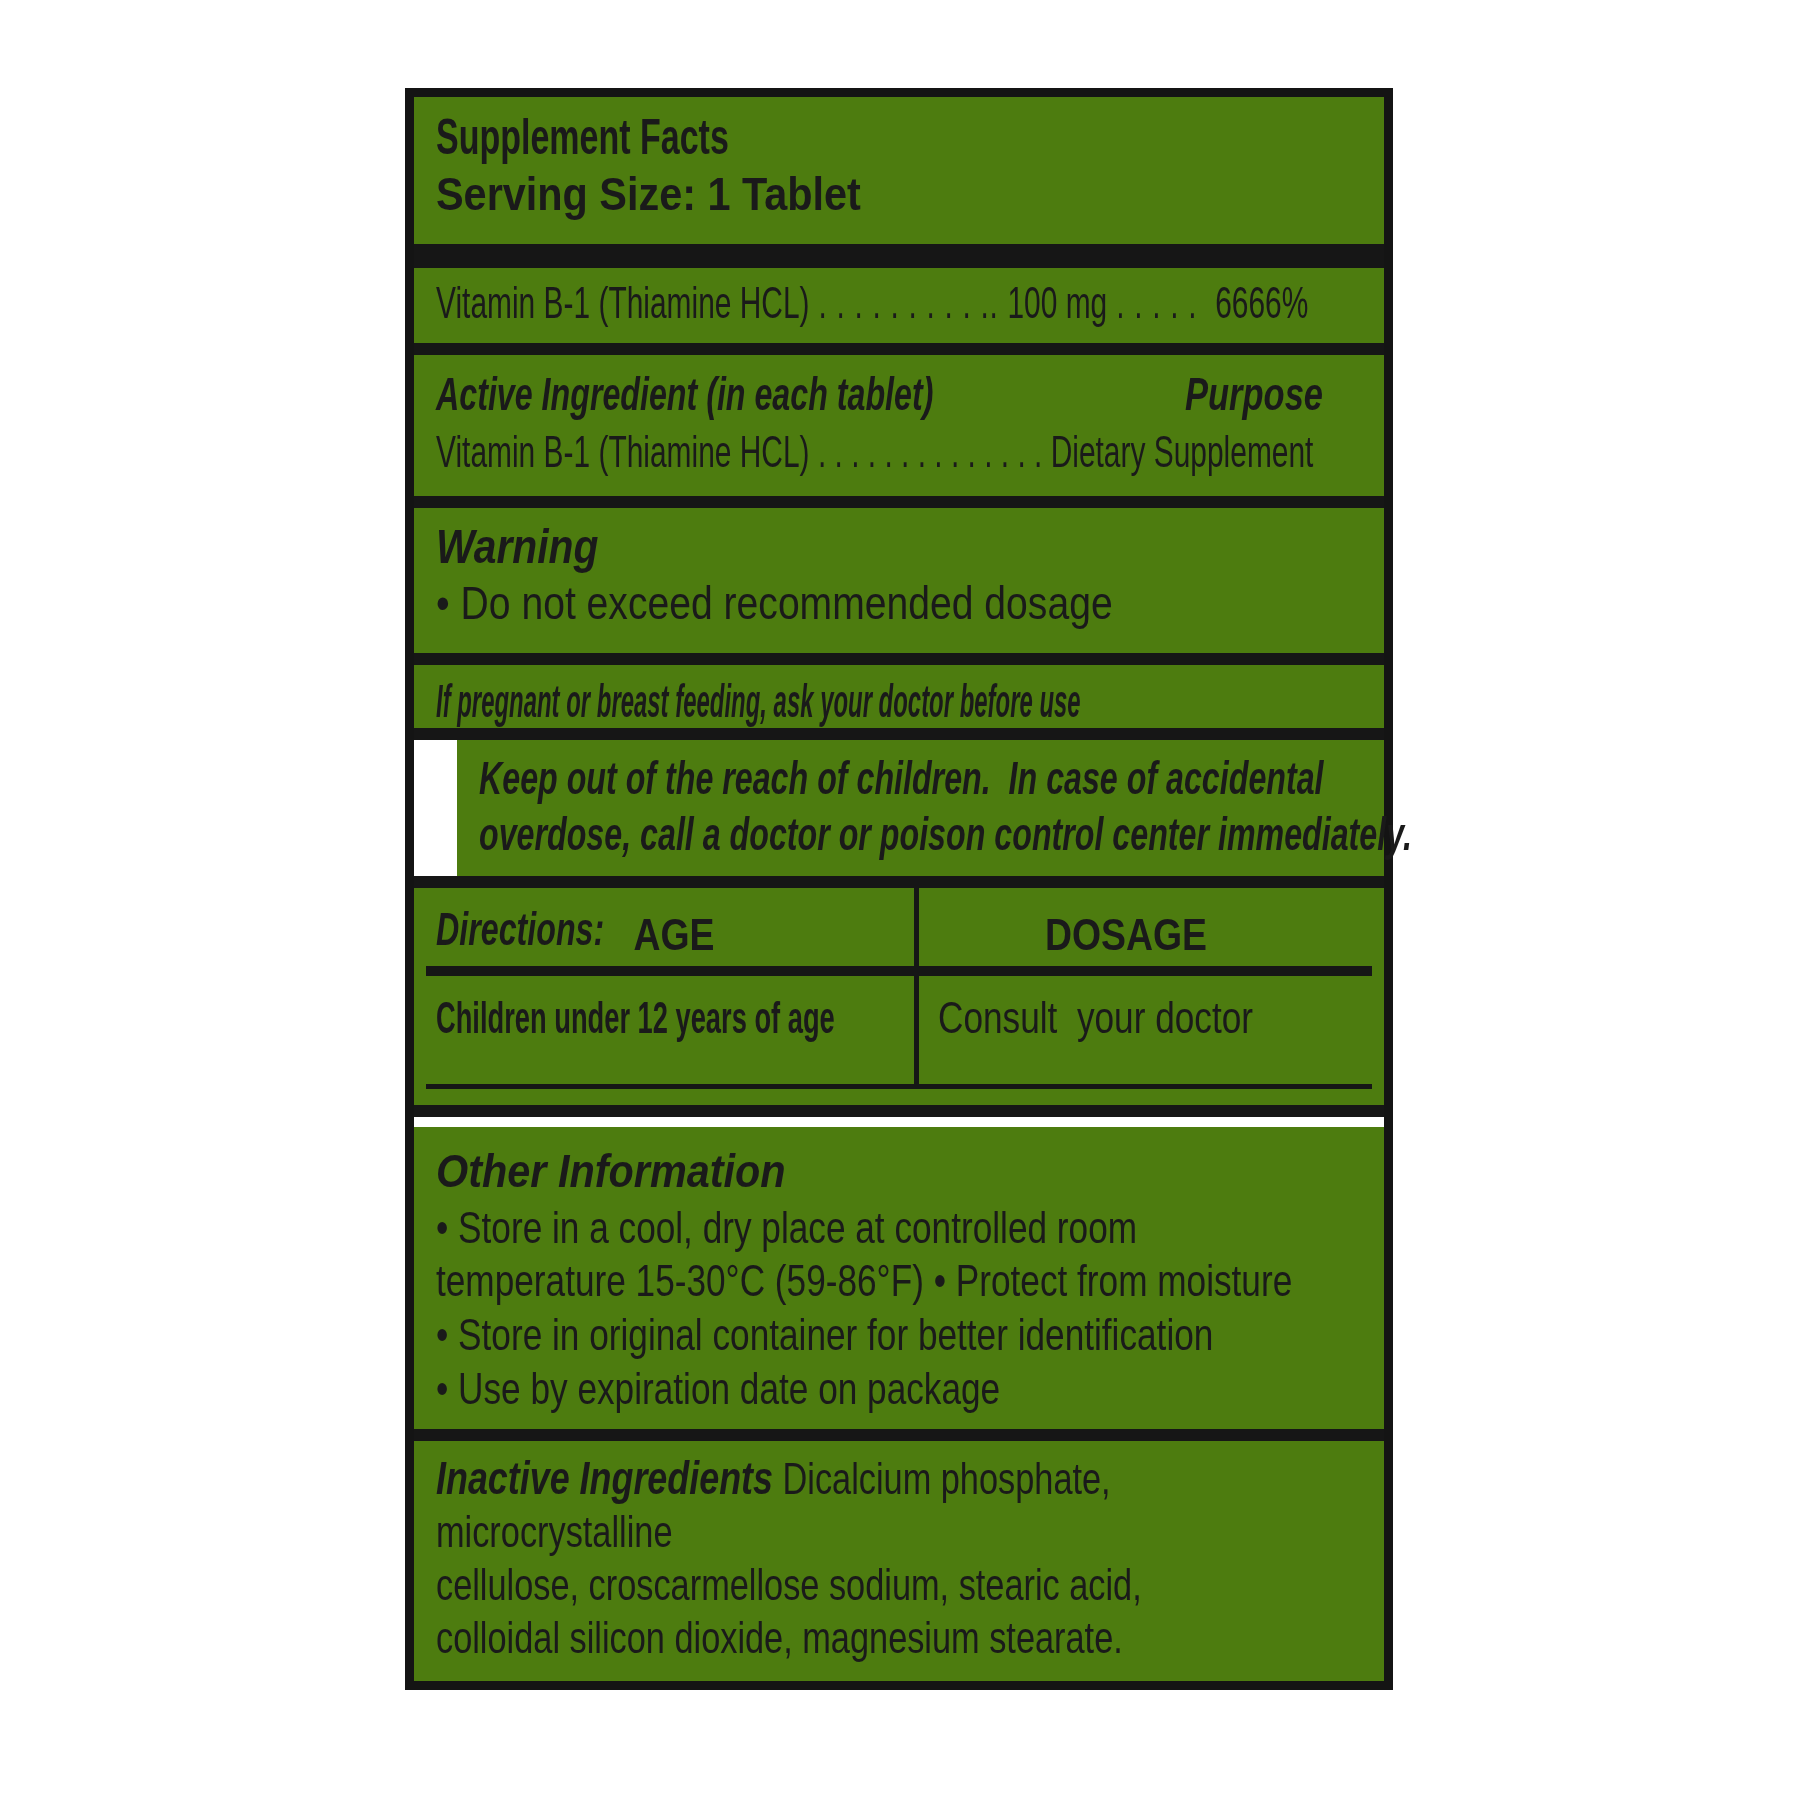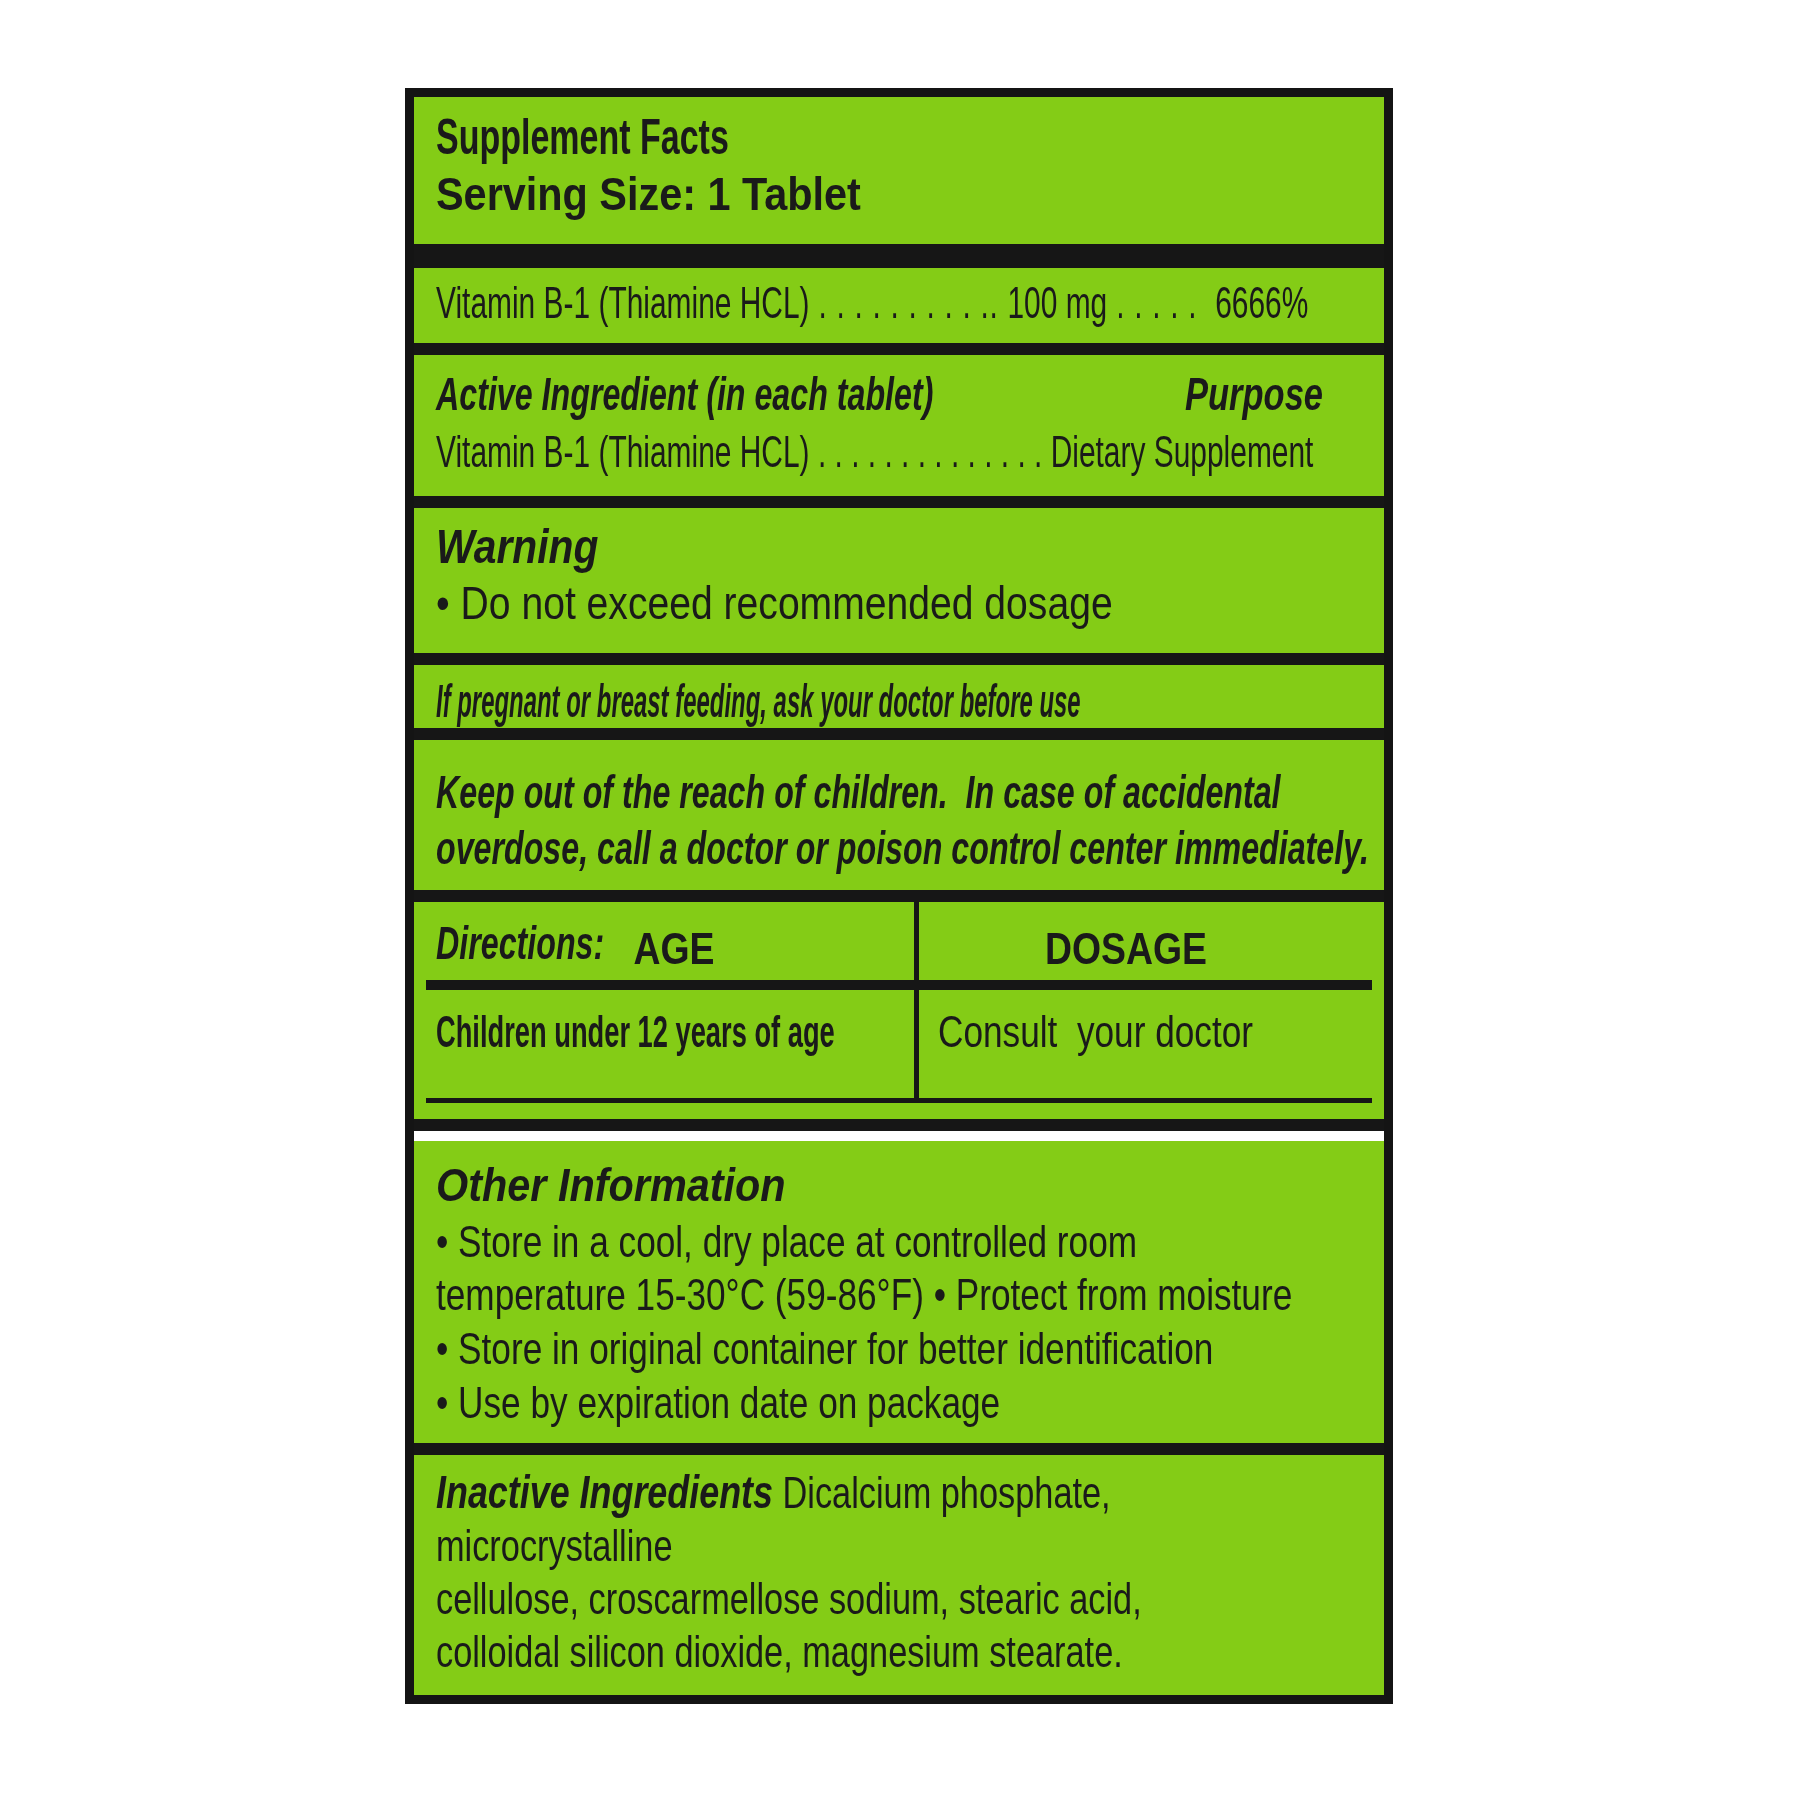--- a/index.html
+++ b/index.html
@@ -6,21 +6,21 @@
   html,body { background:#ffffff; }
   body {
     width:1800px; height:1800px; position:relative; overflow:hidden;
     font-family:"Liberation Sans", sans-serif; color:#1a1a1a;
     -webkit-font-smoothing:antialiased;
   }
   .label {
     position:absolute; left:405px; top:88px; width:988px;
     border:9px solid #141414; background:#fff;
   }
-  .sec { background:#84cc16; position:relative; }
+  .sec { background:#4d7c0f; position:relative; }
   .sep {
     height:4px; background:#fff;
     border-top:6px solid #161616; border-bottom:6px solid #161616;
   }
   .bi { font-weight:bold; font-style:italic; }
   
   .sx { display:block; transform-origin:0 50%; white-space:pre; }
   .sx52 { transform:scaleX(.52); }
   .sx62 { transform:scaleX(.62); }
   .sx65 { transform:scaleX(.65); }
@@ -61,21 +61,21 @@
   
   .s5 { padding:10px 22px 20px; }
   .s5 .heading { font-size:48px; line-height:1.2; }
   .s5 .bullet  { font-size:46px; line-height:1.25; }
 
   
   .s6 { padding:10px 22px 0; }
   .s6 .txt { font-size:46px; line-height:1.15; }
 
   
-  .s7 { padding:24px 22px 14px; }
+  .s7 { padding:10px 22px 14px;margin-left:43px; }
   .s7 .txt { font-size:46px; line-height:1.22; }
 
   
   .s8 { padding:0 0 16px; }
   .dir-head { position:relative; height:78px;text-align:right; }
   .dir-heading { position:absolute; left:22px; top:14px; font-size:46px; }
   .age-h  { position:absolute; left:260px; top:22px; font-size:44px; font-weight:bold;
             transform:translateX(-50%) scaleX(.85); white-space:pre; }
   .dos-h  { position:absolute; left:712px; top:22px; font-size:44px; font-weight:bold;
             transform:translateX(-50%) scaleX(.85); white-space:pre; }

